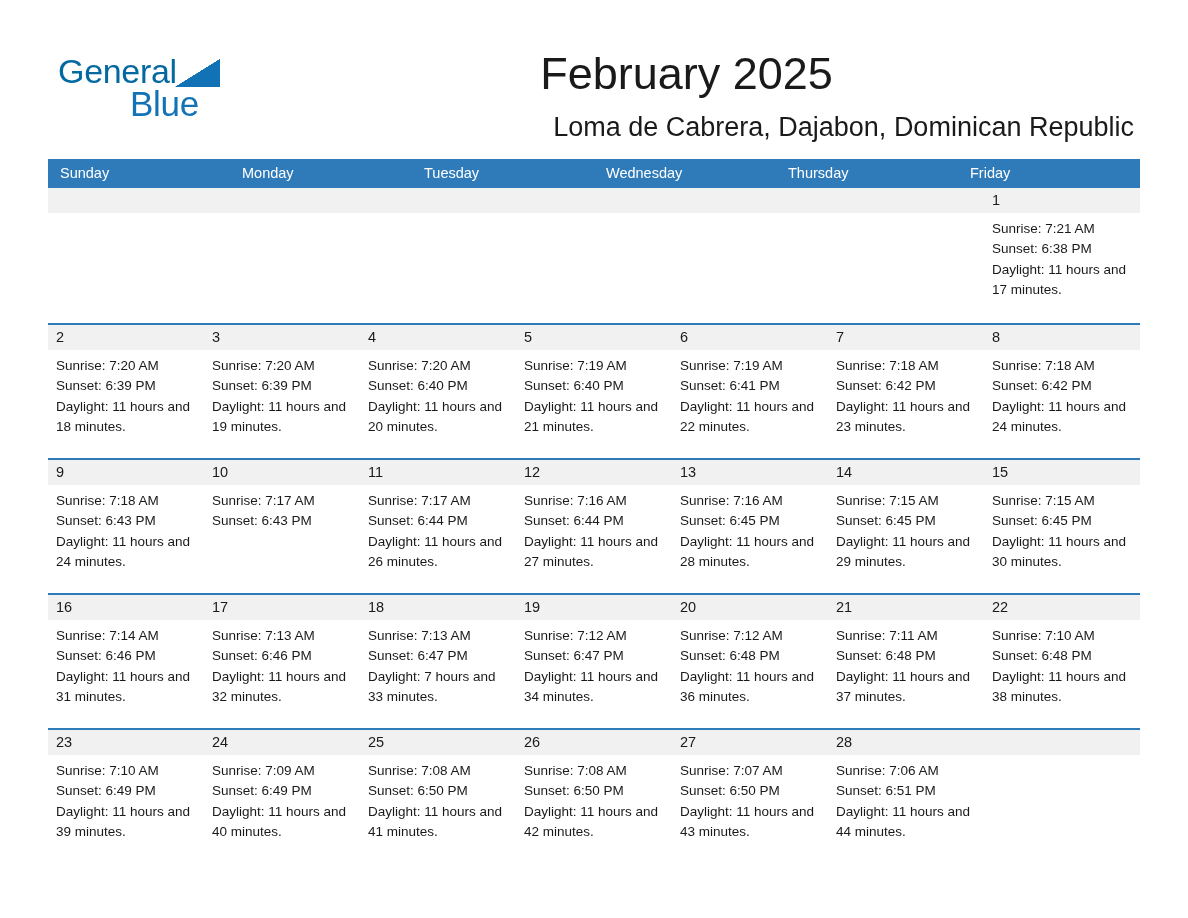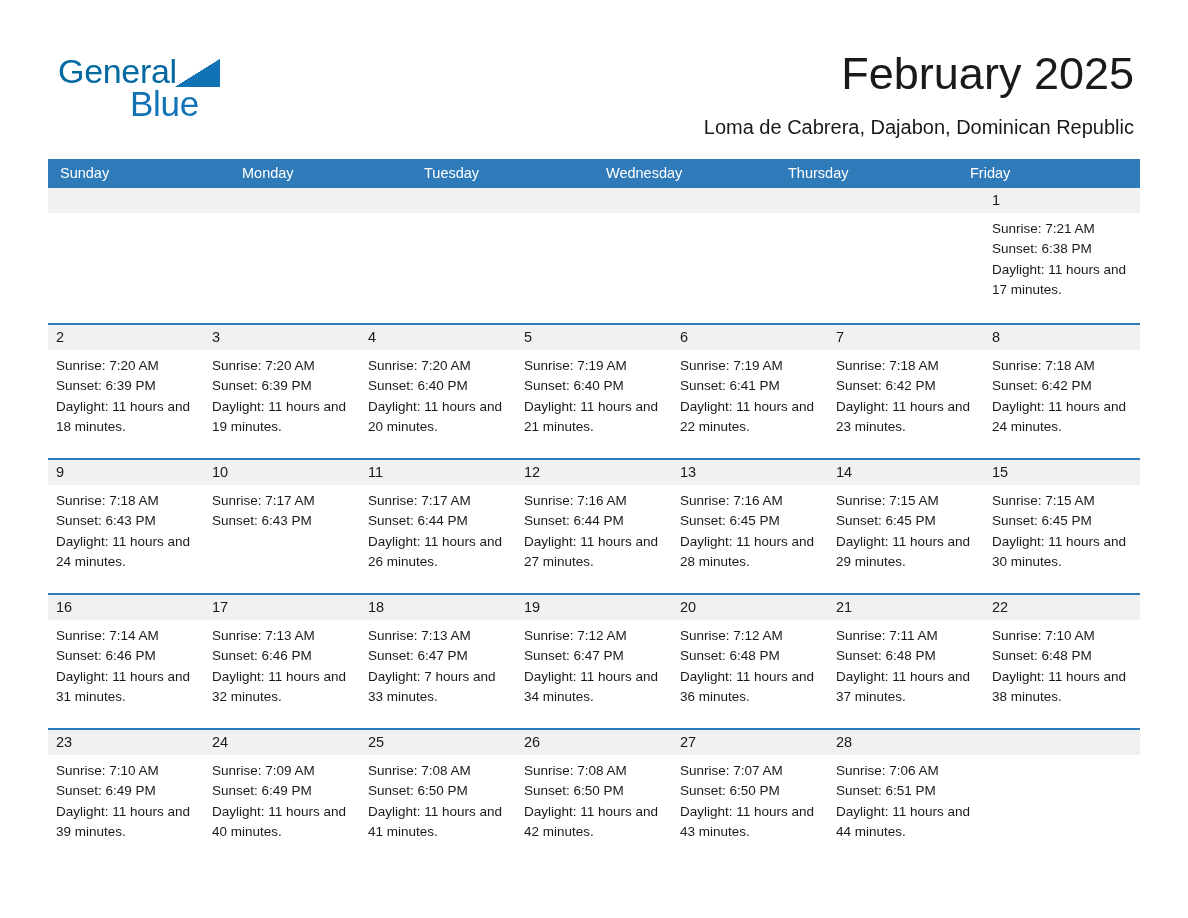--- a/index.html
+++ b/index.html
@@ -63,36 +63,35 @@
     font-size: 35px;
     color: #1272b6;
     line-height: 42px;
     letter-spacing: -0.3px;
   }
 
   .title-block {
     position: absolute;
     right: 54px;
     top: 48px;
-    text-align: right;
   }
   .month-title {
     font-size: 45px;
     color: #1a1a1a;
     line-height: 52px;
     white-space: nowrap;
     font-weight: normal;
     margin: 0;
   }
   .location-title {
-    font-size: 20px;
+    font-size: 27px;
     color: #1a1a1a;
     line-height: 30px;
     white-space: nowrap;
-    margin: 12px 0 0 0;
+    margin: 12px 0 0 13px;
     font-weight: normal;
   }
 
   
   .calendar {
     position: absolute;
     left: 48px;
     top: 159px;
     width: 1092px;
   }

